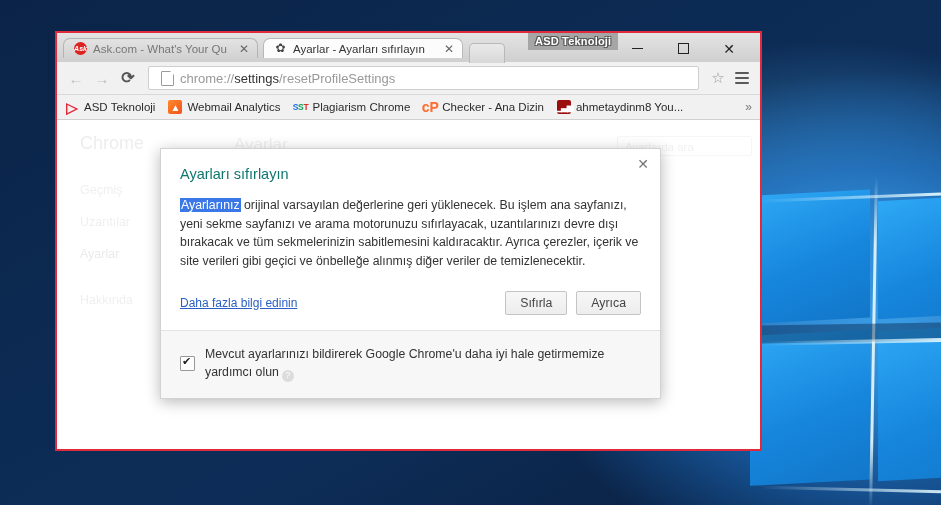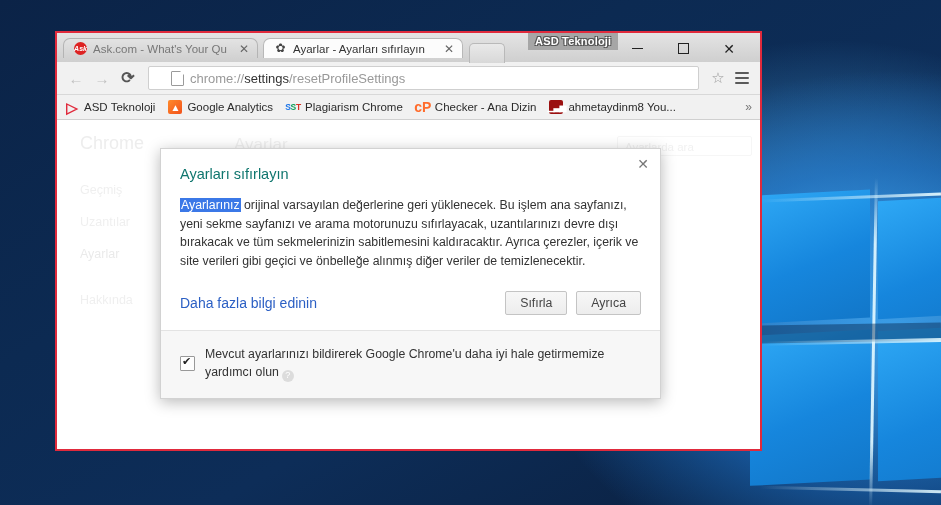--- a/index.html
+++ b/index.html
@@ -96,21 +96,21 @@
     height:32px;background:#f1f1f1;
     border-bottom:1px solid #d8d8d8;
     display:flex;align-items:center;padding:0 8px;gap:4px;
   }
   .navbtn{width:22px;height:22px;display:flex;align-items:center;justify-content:center;
     font-size:15px;color:#c0c0c0;line-height:1;}
   .navbtn.reload{color:#555;font-size:16px;font-weight:bold;}
   .omnibox{
     flex:1;height:22px;margin:0 5px;background:#fff;
     border:1px solid #cfcfcf;border-radius:2px;
-    display:flex;align-items:center;padding:0 22px;gap:6px;
+    display:flex;align-items:center;padding:0 12px;gap:6px;
     font-size:13px;
   }
   .omnibox .pageicon{width:11px;height:13px;border:1px solid #9a9a9a;border-radius:1px;background:#fff;position:relative;flex:0 0 auto;}
   .omnibox .pageicon:after{content:"";position:absolute;right:-1px;top:-1px;border-left:4px solid transparent;border-top:4px solid #fff;}
   .url{color:#999;white-space:nowrap;}
   .url b{color:#333;font-weight:normal;}
   .star{width:20px;height:20px;font-size:15px;color:#999;display:flex;align-items:center;justify-content:center;}
   .hamburger{width:20px;height:20px;display:flex;flex-direction:column;justify-content:center;gap:3px;padding:0 3px;box-sizing:border-box;}
   .hamburger span{display:block;height:2px;background:#5a5a5a;border-radius:1px;}
 
@@ -151,21 +151,21 @@
     background:#fff;border:1px solid #d2d2d2;
     box-shadow:0 3px 14px rgba(0,0,0,0.28);
     font-size:12.5px;color:#333;
   }
   .modal-body{padding:17px 19px 15px 19px;position:relative;}
   .modal-close{position:absolute;right:11px;top:8px;font-size:14px;color:#777;line-height:1;}
   .modal-title{font-size:14.5px;color:#0f766e;margin:0 0 14px 0;font-weight:normal;}
   .modal-text{font-size:12.3px;line-height:1.52;color:#333;margin:0;}
   .modal-text .hl{background:#3b78e7;color:#fff;padding:0 1px;}
   .modal-actions{display:flex;align-items:center;margin-top:20px;}
-  .learn-more{color:#2b5fc4;font-size:14px;}
+  .learn-more{color:#2b5fc4;font-size:12px;text-decoration:underline;}
   .spacer{flex:1;}
   .btn{
     min-width:56px;height:24px;padding:0 14px;margin-left:9px;
     background:linear-gradient(180deg,#f7f7f7,#ededed);
     border:1px solid #c4c4c4;border-radius:2px;
     font-size:12.3px;color:#444;font-family:"Liberation Sans",sans-serif;
     display:inline-flex;align-items:center;justify-content:center;
   }
   .modal-footer{
     border-top:1px solid #e3e3e3;background:#f7f7f7;
@@ -265,21 +265,21 @@
     </div>
   </div>
 
   <div class="bookmarks">
     <div class="bm">
       <span class="ico ico-asd">▷</span>
       <span class="label">ASD Teknoloji</span>
     </div>
     <div class="bm">
       <span class="ico ico-ga">▲</span>
-      <span class="label">Google Analytics</span>
+      <span class="label">Webmail Analytics</span>
     </div>
     <div class="bm">
       <span class="ico ico-sst">
           <i style="color:#1a73e8">S</i>
           <i style="color:#0f9d58">S</i>
           <i style="color:#d93025">T</i>
         </span>
       <span class="label">Plagiarism Chrome</span>
     </div>
     <div class="bm">

